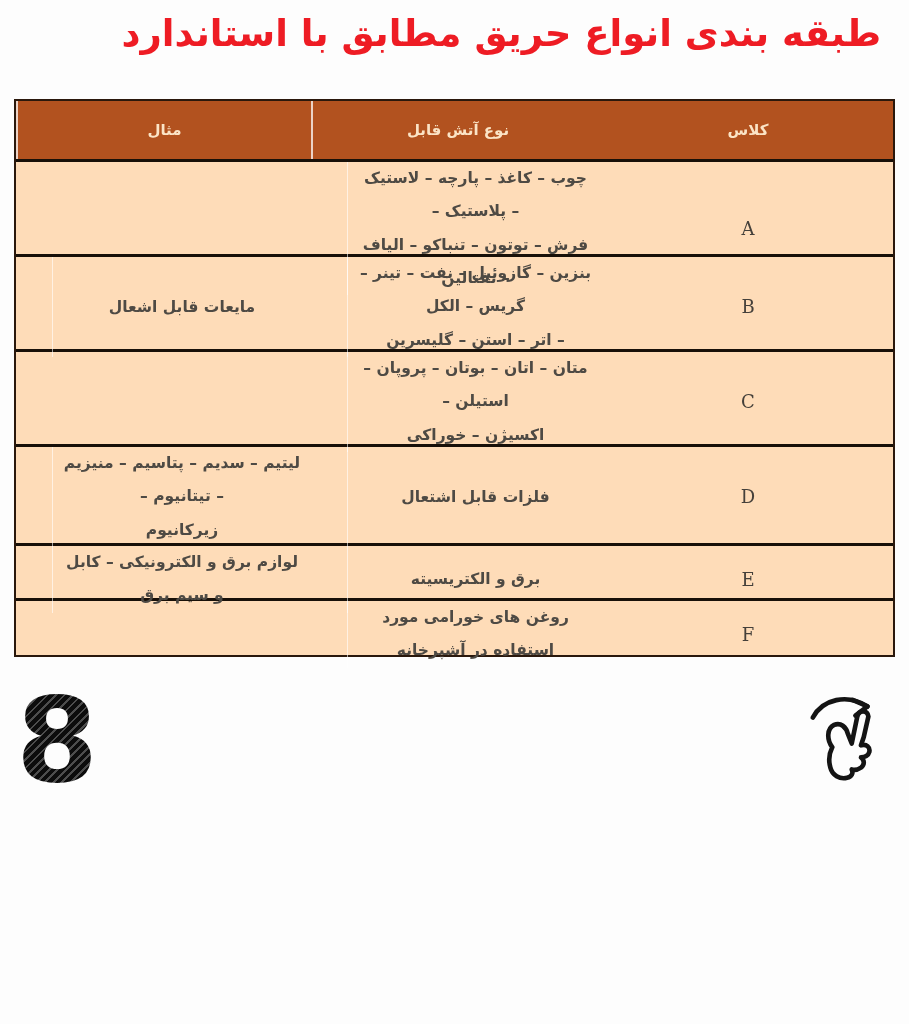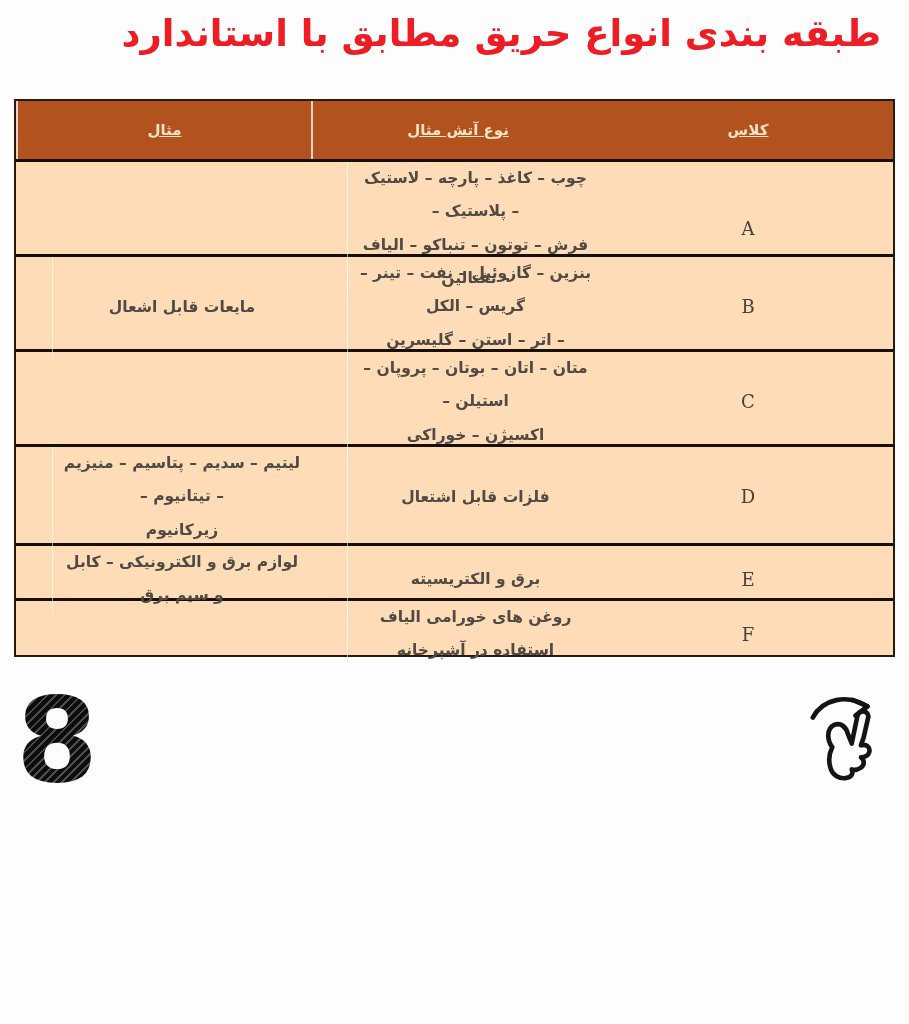--- a/index.html
+++ b/index.html
@@ -53,21 +53,20 @@
     align-items:center;
     justify-content:center;
     text-align:center;
     direction:rtl;
     padding:0 10px;
   }
   .trow.header .cell{
     color:#fbe4c6;
     font-size:15px;
     font-weight:bold;
-    text-decoration:underline;
   }
   .trow.header .sep{border-left:2px solid rgba(255,255,255,.75);}
   .trow.body .sep{border-left:1px solid rgba(255,255,255,.6);}
 
   .cell-fa{
     color:#4e4a44;
     font-size:15.5px;
     font-weight:bold;
     margin-left:36px;
   }
@@ -107,21 +106,21 @@
 <body>
 
 <div class="page">
 
   <div class="title">طبقه بندی انواع حریق مطابق با استاندارد</div>
 
   <div class="fire-table">
 
     <div class="trow header">
       <div class="cell">کلاس</div>
-      <div class="cell sep">نوع آتش مثال</div>
+      <div class="cell sep">نوع آتش قابل</div>
       <div class="cell sep">مثال</div>
     </div>
 
     <div class="trow body h-a">
       <div class="cell cell-class">A</div>
       <div class="cell sep cell-fa cell-example">چوب –  کاغذ – پارچه – لاستیک – پلاستیک –
 فرش – توتون – تنباکو – الیاف – نفتالین</div>
     </div>
 
     <div class="trow body h-b">
@@ -145,21 +144,21 @@
     </div>
 
     <div class="trow body h-e">
       <div class="cell cell-class">E</div>
       <div class="cell sep cell-fa">برق و الکتریسیته</div>
       <div class="cell sep cell-fa cell-example">لوازم برق و الکترونیکی – کابل و سیم برق</div>
     </div>
 
     <div class="trow body h-f last">
       <div class="cell cell-class">F</div>
-      <div class="cell sep cell-fa cell-example">روغن های خورامی الیاف استفاده در آشپرخانه</div>
+      <div class="cell sep cell-fa cell-example">روغن های خورامی مورد استفاده در آشپرخانه</div>
     </div>
 
   </div>
 
   <div class="page-number">8</div>
 
   <div class="swipe-icon">
     <svg viewBox="0 0 90 110" width="86" height="102" xmlns="http://www.w3.org/2000/svg">
 
       <path d="M7 34 C18 14 44 8 66 22" fill="none" stroke="#141414" stroke-width="5" stroke-linecap="round"></path>

